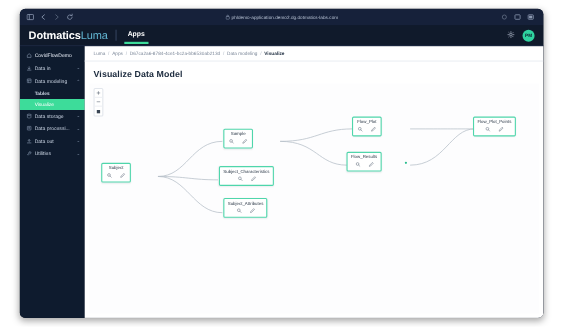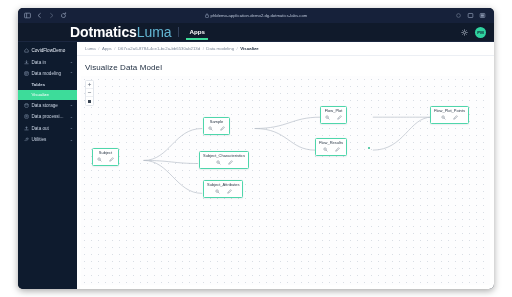--- a/index.html
+++ b/index.html
@@ -69,25 +69,24 @@
   #app-header {
     position: relative;
     height: 19px;
     background: #101a2b;
     display: flex;
     align-items: center;
     padding-left: 8px;
     border-bottom: 1px solid #1b2740;
   }
   #brand {
-    font-size: 14px;
+    font-size: 10px;
     font-weight: bold;
     letter-spacing: -0.1px;
     white-space: nowrap;
-    margin-left: 44px;
   }
   #brand .b1 { color: #ffffff; }
   #brand .b2 { color: #63b7d4; font-weight: normal; }
   #brand-div {
     width: 1px; height: 10px;
     background: #33415c;
     margin: 0 7px;
   }
   #tab-apps {
     position: relative;
@@ -191,21 +190,21 @@
     color: #7b8798;
     white-space: nowrap;
   }
   #breadcrumb .sep { color: #aeb7c4; }
   #breadcrumb .crumb-current { color: #1b2a3d; font-weight: bold; }
 
   #page-title {
     font-size: 8px;
     color: #1b2a3d;
     padding: 7px 0 4px 8px;
-    font-weight: normal;
+    font-weight: bold;
     letter-spacing: 0.1px;
   }
 
   
   #canvas {
     position: relative;
     flex: 1;
     margin: 0 4px 4px 4px;
     background-color: #fdfdfe;
     background-image:

